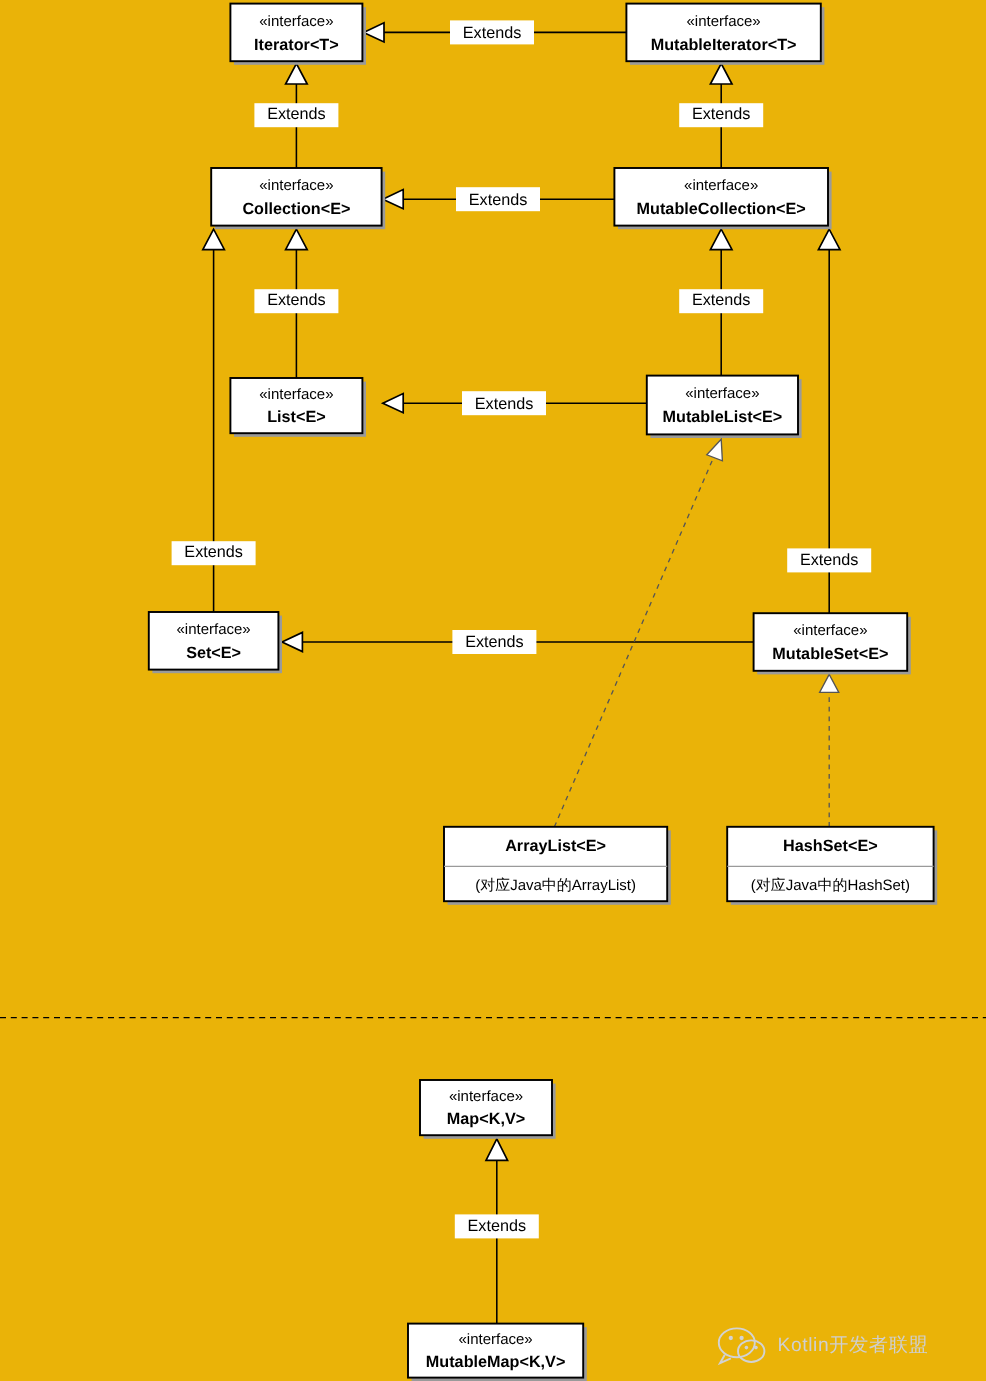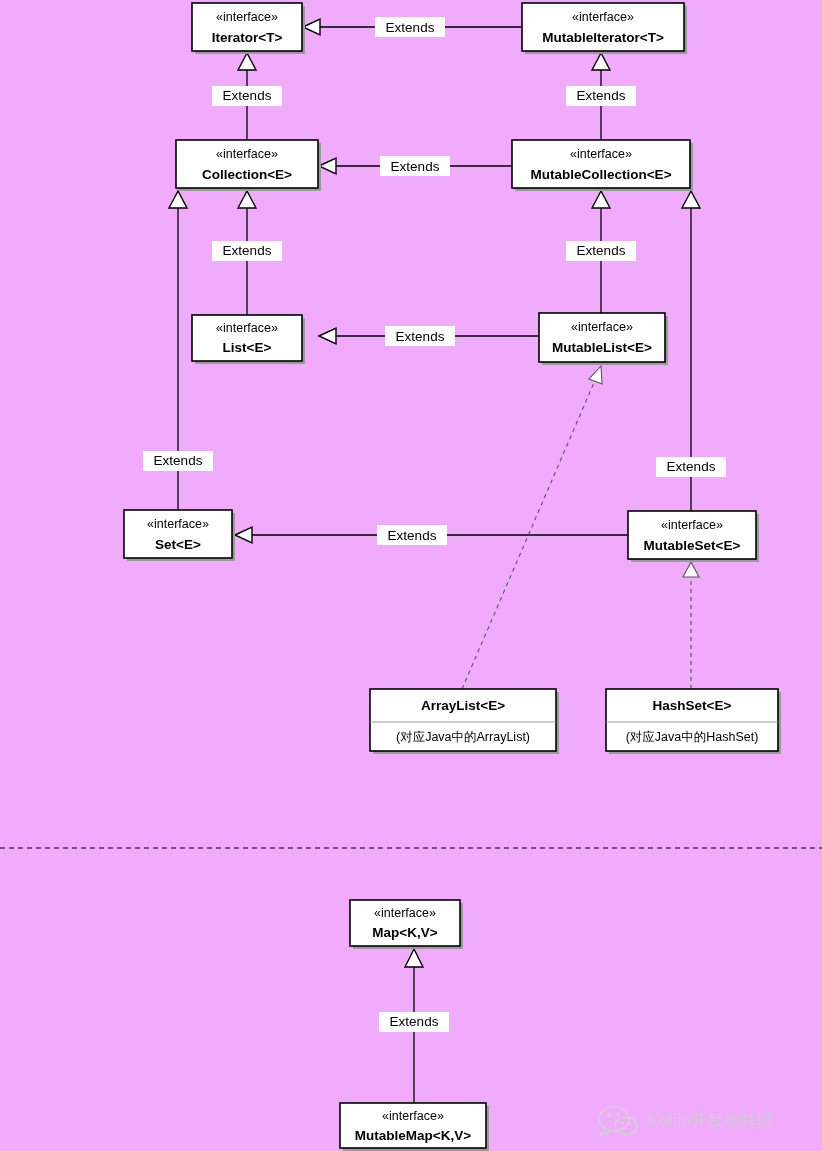--- a/index.html
+++ b/index.html
@@ -8,21 +8,21 @@
     padding: 0;
     background: #ffffff;
   }
   body {
     font-family: "Liberation Sans", "DejaVu Sans", sans-serif;
   }
   #diagram-root {
     position: relative;
     width: 822px;
     height: 1151px;
-    background: #f0abfc;
+    background: #eab308;
     overflow: hidden;
   }
   svg.uml-canvas {
     position: absolute;
     top: 0;
     left: 0;
     width: 822px;
     height: 1151px;
   }
   .box-rect {

